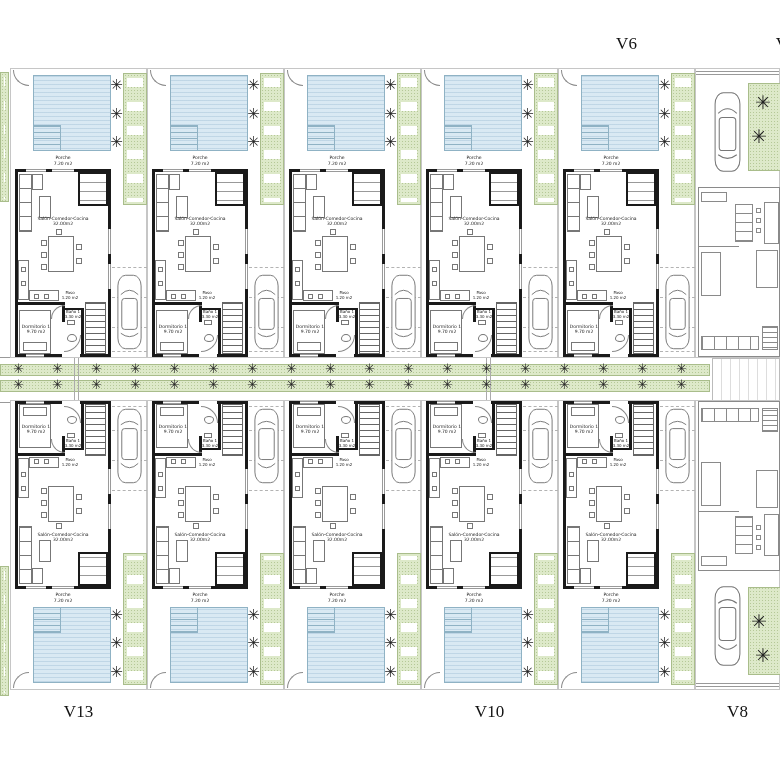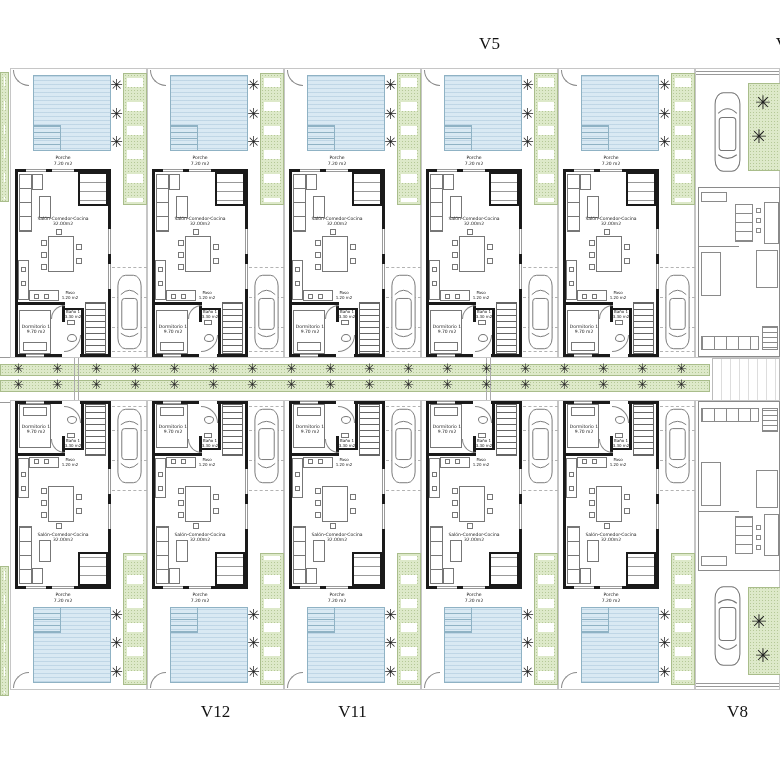--- a/index.html
+++ b/index.html
@@ -495,21 +495,20 @@
       <div class="dash" style="top:68px"></div>
       <div class="dash" style="top:92px"></div>
       <svg class="car" style="left:3px;top:14px" width="29" height="78" viewBox="0 0 30 80">
         <rect x="3" y="2" width="24" height="76" rx="8" ry="11" fill="#fff" stroke="#777"></rect>
         <path d="M6 22 Q15 13 24 22" fill="none" stroke="#777"></path>
         <rect x="7" y="26" width="16" height="32" rx="3" fill="none" stroke="#777"></rect>
         <path d="M6 62 Q15 69 24 62" fill="none" stroke="#777"></path>
       </svg>
     </div>
   </div>
-    <div class="unit-label" style="left: 421px; top: 34px;">V5</div>
     <div class="plot" style="left: 558px; top: 68px;">
     <div class="gate"></div>
 
     <div class="pool">
       <div class="pool-steps"></div>
     </div>
 
     <span class="palm txt" style="left:98px;top:9px">✳</span>
     <span class="palm txt" style="left:98px;top:38px">✳</span>
     <span class="palm txt" style="left:98px;top:66px">✳</span>
@@ -591,20 +590,21 @@
       <div class="dash" style="top:68px"></div>
       <div class="dash" style="top:92px"></div>
       <svg class="car" style="left:3px;top:14px" width="29" height="78" viewBox="0 0 30 80">
         <rect x="3" y="2" width="24" height="76" rx="8" ry="11" fill="#fff" stroke="#777"></rect>
         <path d="M6 22 Q15 13 24 22" fill="none" stroke="#777"></path>
         <rect x="7" y="26" width="16" height="32" rx="3" fill="none" stroke="#777"></rect>
         <path d="M6 62 Q15 69 24 62" fill="none" stroke="#777"></path>
       </svg>
     </div>
   </div>
+    <div class="unit-label" style="left: 558px; top: 34px;">V6</div>
     <div class="plot flipped" style="left: 10px; top: 400px;">
     <div class="gate"></div>
 
     <div class="pool">
       <div class="pool-steps"></div>
     </div>
 
     <span class="palm txt" style="left:98px;top:9px">✳</span>
     <span class="palm txt" style="left:98px;top:38px">✳</span>
     <span class="palm txt" style="left:98px;top:66px">✳</span>
@@ -686,20 +686,21 @@
       <div class="dash" style="top:68px"></div>
       <div class="dash" style="top:92px"></div>
       <svg class="car" style="left:3px;top:14px" width="29" height="78" viewBox="0 0 30 80">
         <rect x="3" y="2" width="24" height="76" rx="8" ry="11" fill="#fff" stroke="#777"></rect>
         <path d="M6 22 Q15 13 24 22" fill="none" stroke="#777"></path>
         <rect x="7" y="26" width="16" height="32" rx="3" fill="none" stroke="#777"></rect>
         <path d="M6 62 Q15 69 24 62" fill="none" stroke="#777"></path>
       </svg>
     </div>
   </div>
+    <div class="unit-label" style="left: 10px; top: 702px;">V13</div>
     <div class="plot flipped" style="left: 147px; top: 400px;">
     <div class="gate"></div>
 
     <div class="pool">
       <div class="pool-steps"></div>
     </div>
 
     <span class="palm txt" style="left:98px;top:9px">✳</span>
     <span class="palm txt" style="left:98px;top:38px">✳</span>
     <span class="palm txt" style="left:98px;top:66px">✳</span>
@@ -781,21 +782,20 @@
       <div class="dash" style="top:68px"></div>
       <div class="dash" style="top:92px"></div>
       <svg class="car" style="left:3px;top:14px" width="29" height="78" viewBox="0 0 30 80">
         <rect x="3" y="2" width="24" height="76" rx="8" ry="11" fill="#fff" stroke="#777"></rect>
         <path d="M6 22 Q15 13 24 22" fill="none" stroke="#777"></path>
         <rect x="7" y="26" width="16" height="32" rx="3" fill="none" stroke="#777"></rect>
         <path d="M6 62 Q15 69 24 62" fill="none" stroke="#777"></path>
       </svg>
     </div>
   </div>
-    <div class="unit-label" style="left: 147px; top: 702px;">V12</div>
     <div class="plot flipped" style="left: 284px; top: 400px;">
     <div class="gate"></div>
 
     <div class="pool">
       <div class="pool-steps"></div>
     </div>
 
     <span class="palm txt" style="left:98px;top:9px">✳</span>
     <span class="palm txt" style="left:98px;top:38px">✳</span>
     <span class="palm txt" style="left:98px;top:66px">✳</span>
@@ -877,21 +877,20 @@
       <div class="dash" style="top:68px"></div>
       <div class="dash" style="top:92px"></div>
       <svg class="car" style="left:3px;top:14px" width="29" height="78" viewBox="0 0 30 80">
         <rect x="3" y="2" width="24" height="76" rx="8" ry="11" fill="#fff" stroke="#777"></rect>
         <path d="M6 22 Q15 13 24 22" fill="none" stroke="#777"></path>
         <rect x="7" y="26" width="16" height="32" rx="3" fill="none" stroke="#777"></rect>
         <path d="M6 62 Q15 69 24 62" fill="none" stroke="#777"></path>
       </svg>
     </div>
   </div>
-    <div class="unit-label" style="left: 284px; top: 702px;">V11</div>
     <div class="plot flipped" style="left: 421px; top: 400px;">
     <div class="gate"></div>
 
     <div class="pool">
       <div class="pool-steps"></div>
     </div>
 
     <span class="palm txt" style="left:98px;top:9px">✳</span>
     <span class="palm txt" style="left:98px;top:38px">✳</span>
     <span class="palm txt" style="left:98px;top:66px">✳</span>
@@ -973,20 +972,21 @@
       <div class="dash" style="top:68px"></div>
       <div class="dash" style="top:92px"></div>
       <svg class="car" style="left:3px;top:14px" width="29" height="78" viewBox="0 0 30 80">
         <rect x="3" y="2" width="24" height="76" rx="8" ry="11" fill="#fff" stroke="#777"></rect>
         <path d="M6 22 Q15 13 24 22" fill="none" stroke="#777"></path>
         <rect x="7" y="26" width="16" height="32" rx="3" fill="none" stroke="#777"></rect>
         <path d="M6 62 Q15 69 24 62" fill="none" stroke="#777"></path>
       </svg>
     </div>
   </div>
+    <div class="unit-label" style="left: 421px; top: 702px;">V10</div>
     <div class="plot flipped" style="left: 558px; top: 400px;">
     <div class="gate"></div>
 
     <div class="pool">
       <div class="pool-steps"></div>
     </div>
 
     <span class="palm txt" style="left:98px;top:9px">✳</span>
     <span class="palm txt" style="left:98px;top:38px">✳</span>
     <span class="palm txt" style="left:98px;top:66px">✳</span>

